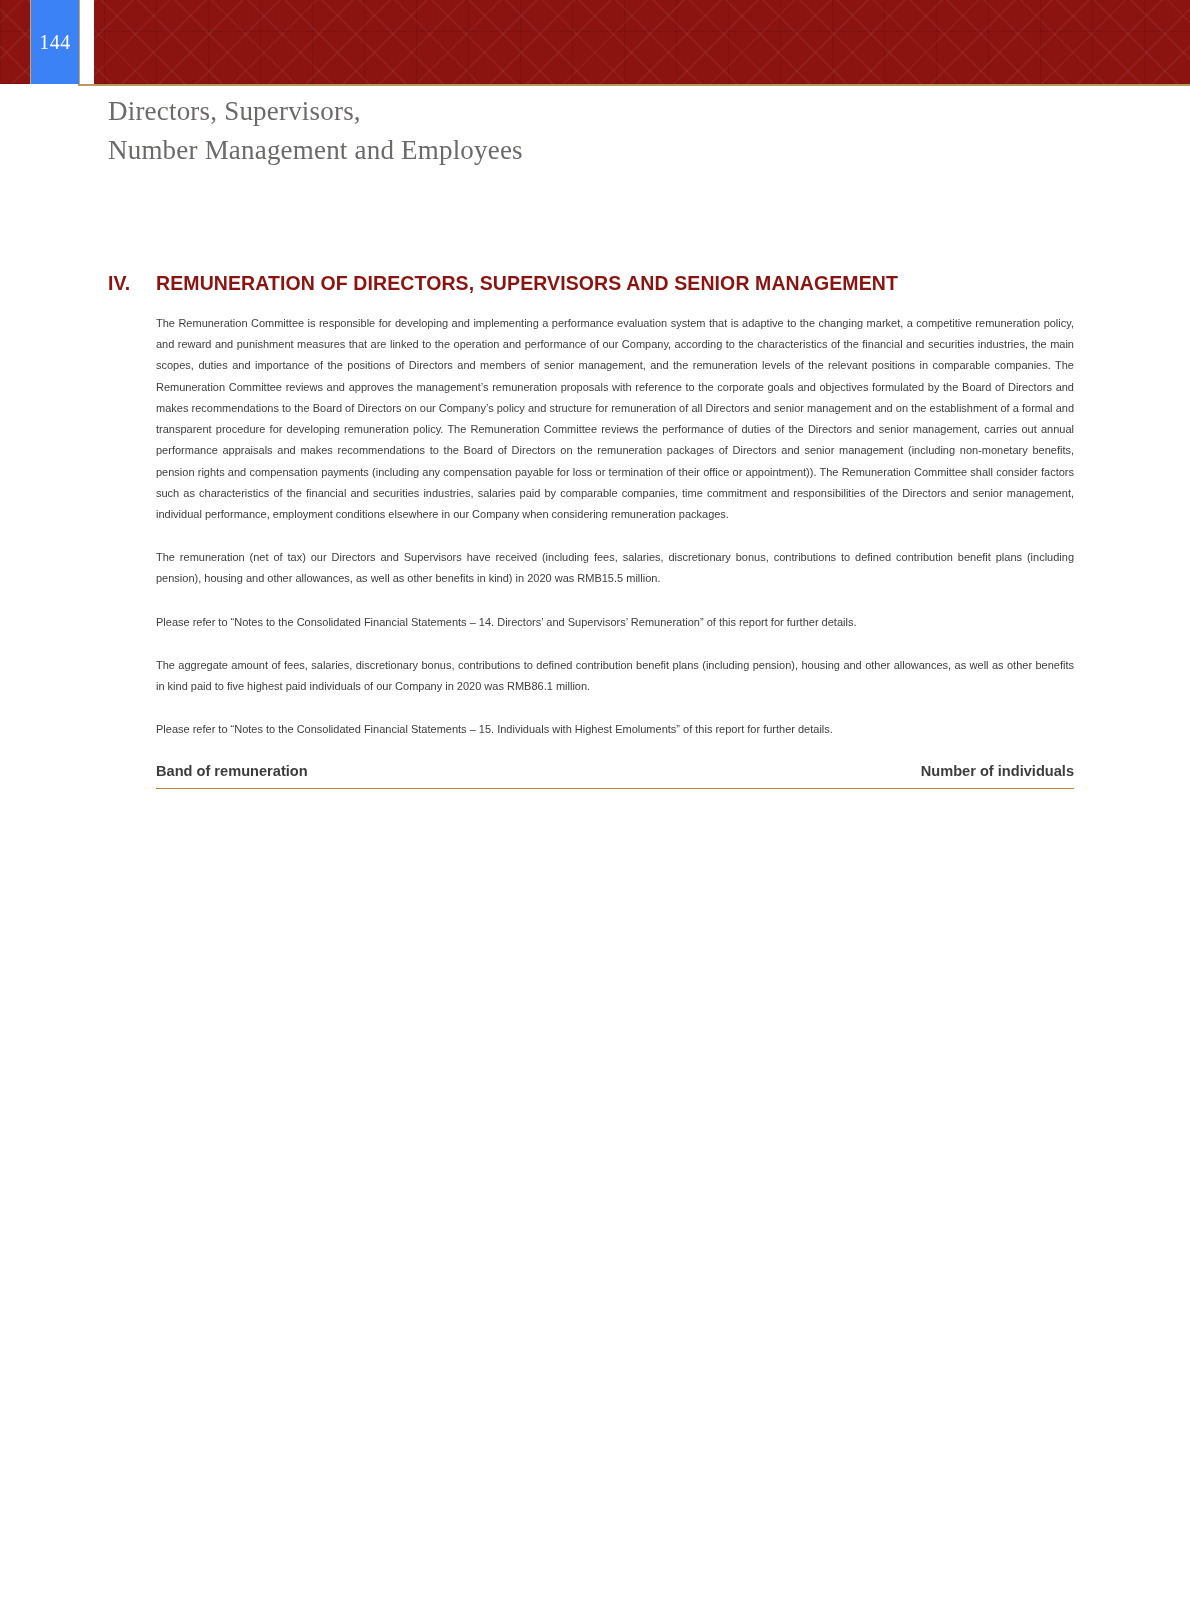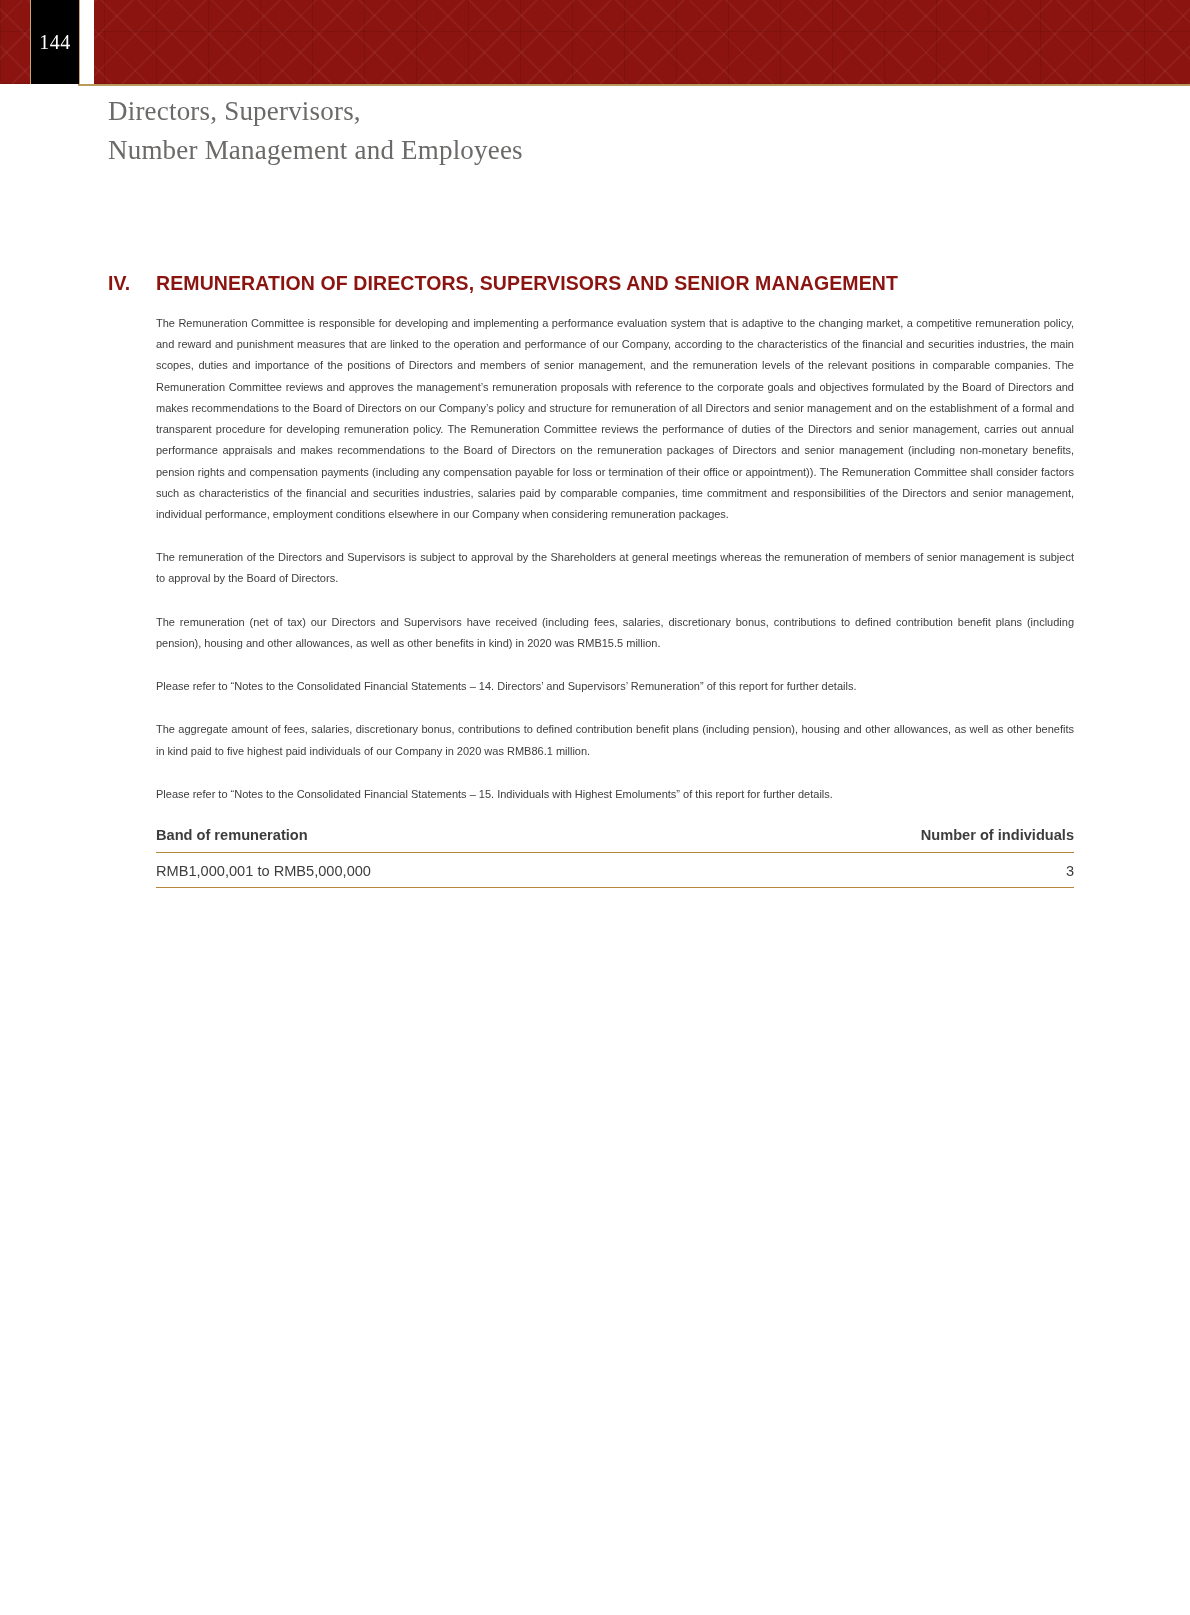--- a/index.html
+++ b/index.html
@@ -43,21 +43,21 @@
     width: 1112px;
     height: 2px;
     background: #b99a5b;
   }
   .page-number-box {
     position: absolute;
     top: 0;
     left: 30px;
     width: 48px;
     height: 84px;
-    background: #000000;
+    background: #3b82f6;
     border-left: 1px solid #c9a76a;
     border-right: 1px solid #c9a76a;
     display: flex;
     align-items: center;
     justify-content: center;
   }
   .page-number {
     color: #ffffff;
     font-family: "Liberation Serif", serif;
     font-size: 20px;
@@ -200,35 +200,30 @@
 
 <div class="content">
 
   <div class="section-heading">
     <span class="section-number">IV.</span>
     <span class="section-heading-text">REMUNERATION OF DIRECTORS, SUPERVISORS AND SENIOR MANAGEMENT</span>
   </div>
 
   <div class="body-block">
     <p class="para">The Remuneration Committee is responsible for developing and implementing a performance evaluation system that is adaptive to the changing market, a competitive remuneration policy, and reward and punishment measures that are linked to the operation and performance of our Company, according to the characteristics of the financial and securities industries, the main scopes, duties and importance of the positions of Directors and members of senior management, and the remuneration levels of the relevant positions in comparable companies. The Remuneration Committee reviews and approves the management’s remuneration proposals with reference to the corporate goals and objectives formulated by the Board of Directors and makes recommendations to the Board of Directors on our Company’s policy and structure for remuneration of all Directors and senior management and on the establishment of a formal and transparent procedure for developing remuneration policy. The Remuneration Committee reviews the performance of duties of the Directors and senior management, carries out annual performance appraisals and makes recommendations to the Board of Directors on the remuneration packages of Directors and senior management (including non-monetary benefits, pension rights and compensation payments (including any compensation payable for loss or termination of their office or appointment)). The Remuneration Committee shall consider factors such as characteristics of the financial and securities industries, salaries paid by comparable companies, time commitment and responsibilities of the Directors and senior management, individual performance, employment conditions elsewhere in our Company when considering remuneration packages.</p>
-    <p class="para">The remuneration of the Directors and Supervisors is subject to approval by the Shareholders at general meetings whereas the remuneration of members of senior management is subject to approval by the Board of Directors.</p>
     <p class="para">The remuneration (net of tax) our Directors and Supervisors have received (including fees, salaries, discretionary bonus, contributions to defined contribution benefit plans (including pension), housing and other allowances, as well as other benefits in kind) in 2020 was RMB15.5 million.</p>
     <p class="para">Please refer to “Notes to the Consolidated Financial Statements – 14. Directors’ and Supervisors’ Remuneration” of this report for further details.</p>
     <p class="para">The aggregate amount of fees, salaries, discretionary bonus, contributions to defined contribution benefit plans (including pension), housing and other allowances, as well as other benefits in kind paid to five highest paid individuals of our Company in 2020 was RMB86.1 million.</p>
     <p class="para">Please refer to “Notes to the Consolidated Financial Statements – 15. Individuals with Highest Emoluments” of this report for further details.</p>
   </div>
 
   <table class="rem-table">
     <thead>
       <tr>
         <th class="band-col">Band of remuneration</th>
         <th class="num-col">Number of individuals</th>
       </tr>
     </thead>
     <tbody>
-      <tr>
-        <td class="band-col">RMB1,000,001 to RMB5,000,000</td>
-        <td class="num-col">3</td>
-      </tr>
     </tbody>
   </table>
 
 </div>
 
 </body></html>

